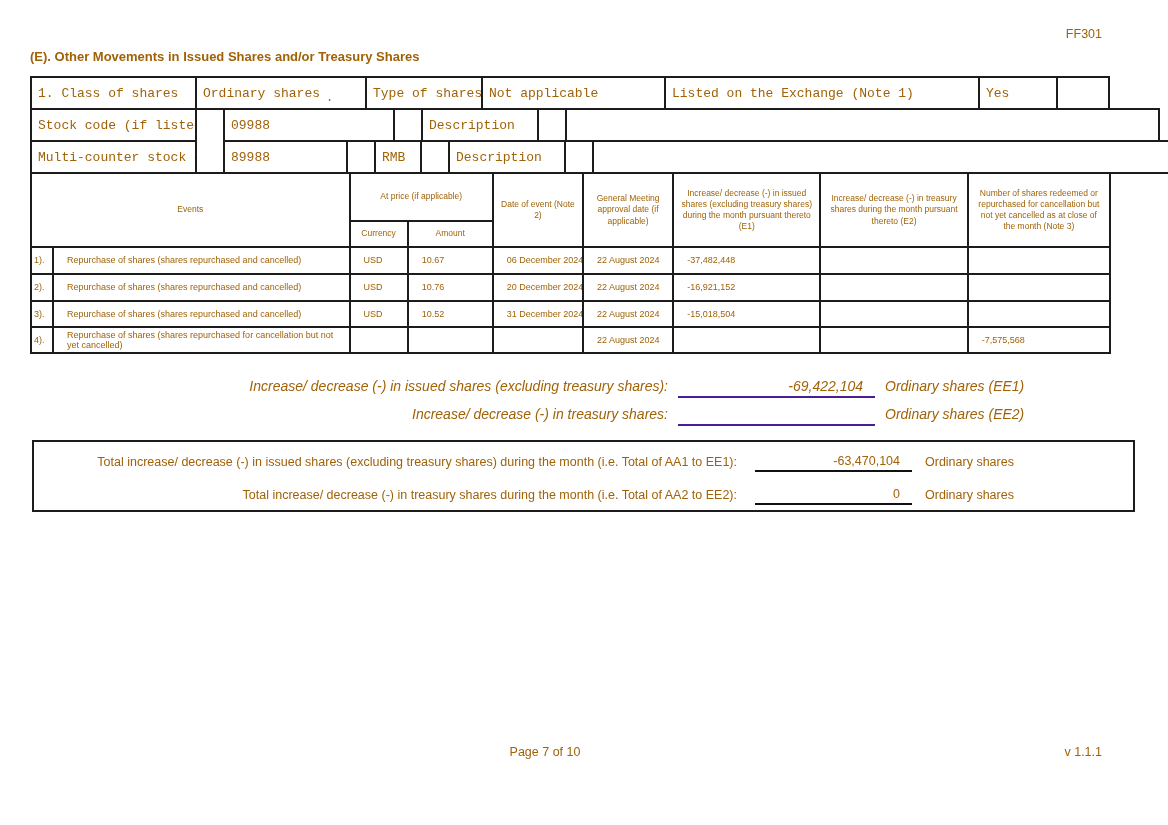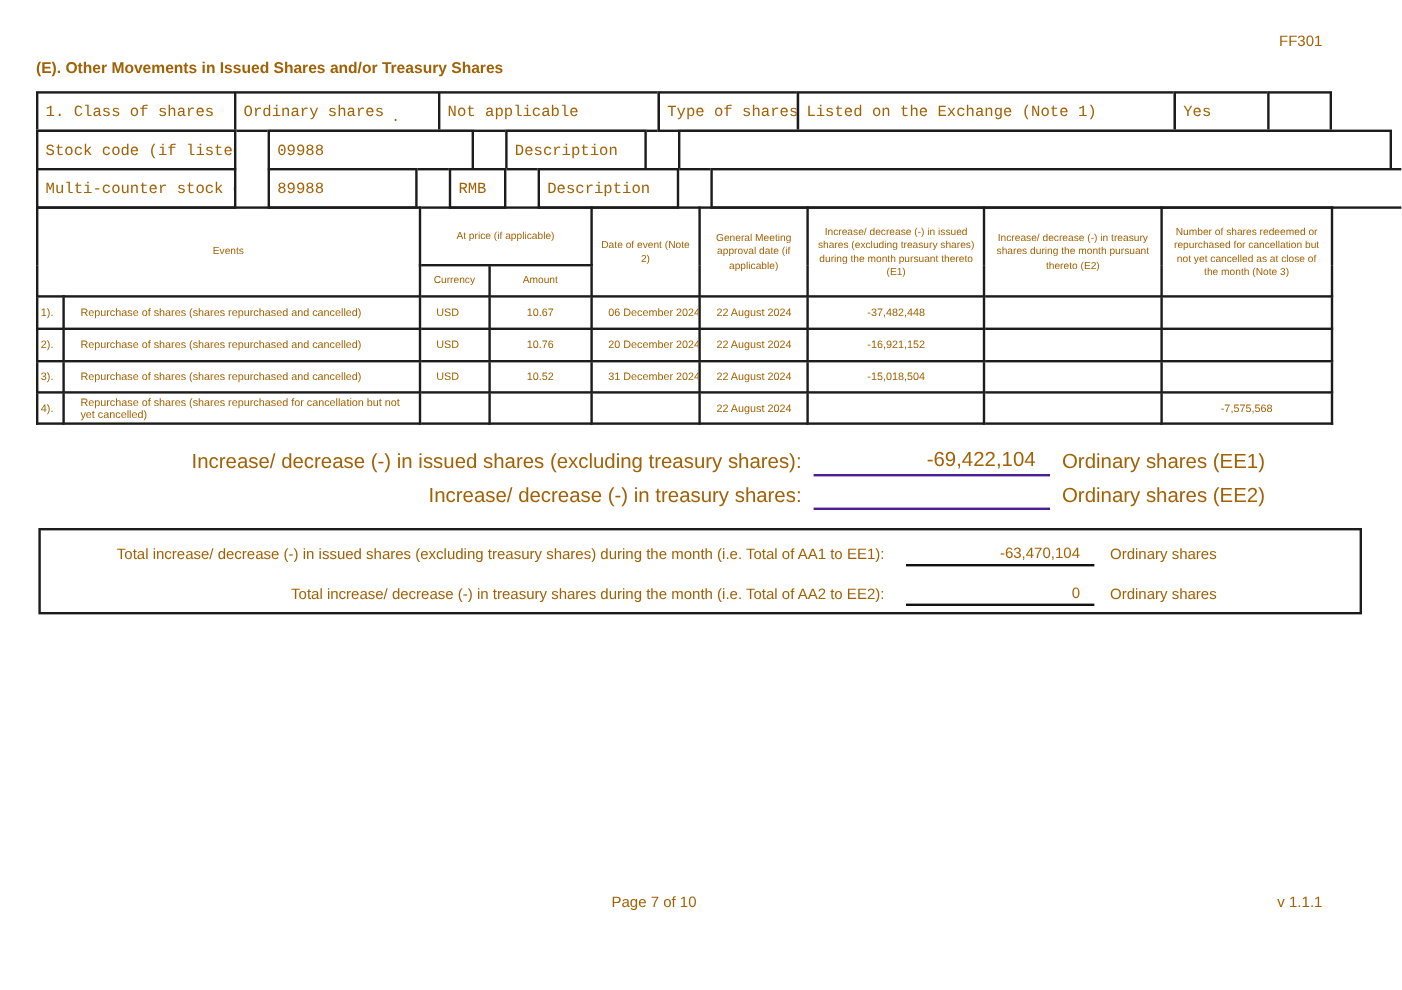--- a/index.html
+++ b/index.html
@@ -33,27 +33,27 @@
     table-layout:fixed; width:1081px;
   }
   .events th, .events td { border:2px solid #1c1c1c; overflow:hidden; vertical-align:middle; background:#fff; }
   .events th { font-weight:normal; font-size:8.5px; text-align:center; padding:2px 5px; line-height:1.3; }
   .events td { font-size:9px; padding:1px 13px; line-height:1.15; }
   tr.h1 { height:48px; }
   tr.h2 { height:26px; }
   tr.d1, tr.d2 { height:27px; }
   tr.d3, tr.d4 { height:26px; }
   td.num { padding:1px 2px; }
-  td.amt, td.e1cell, td.n3cell { text-align:center; white-space:nowrap;border-radius:13px; }
+  td.amt, td.e1cell, td.n3cell { text-align:left; white-space:nowrap;border-radius:13px; }
   td.datecell { white-space:nowrap; }
   td.gmcell { text-align:center; white-space:nowrap; }
 
   
   .summary { position:absolute; top:375px; left:30px; }
-  .sumrow { display:flex; align-items:flex-start; height:24px; margin-bottom:4px; font-size:17px; }
+  .sumrow { display:flex; align-items:center; height:24px; margin-bottom:4px; font-size:14px;font-style:italic; }
   .sumrow .lbl { width:638px; text-align:right; padding-bottom:3px; white-space:nowrap; }
   .sumrow .val {
     box-sizing:border-box; width:197px; margin-left:10px; height:22px;
     border-bottom:2px solid #4c1d95; text-align:right; padding:0 12px 2px 0;
     display:flex; align-items:flex-end; justify-content:flex-end;
   }
   .sumrow .unit { margin-left:10px; padding-bottom:3px; white-space:nowrap; }
 
   
   .totals {
@@ -82,22 +82,22 @@
   <div class="form-code">FF301</div>
   <div class="section-title">(E). Other Movements in Issued Shares and/or Treasury Shares</div>
 
   <div class="info-table">
     <div class="irow">
       <div class="cell w167">1. Class of shares</div>
       <div class="cell w172">
         <span>Ordinary shares</span>
         <span class="dot">.</span>
       </div>
+      <div class="cell w118">Type of shares</div>
       <div class="cell w185">Not applicable</div>
-      <div class="cell w118">Type of shares</div>
       <div class="cell w316">Listed on the Exchange (Note 1)</div>
       <div class="cell w80">Yes</div>
       <div class="cell w54"></div>
     </div>
     <div class="irow">
       <div class="cell w167">Stock code (if listed)</div>
       <div class="cell w172">09988</div>
       <div class="cell w118">Description</div>
       <div class="cell w595"></div>
       <div class="cell w36 gray"></div>

